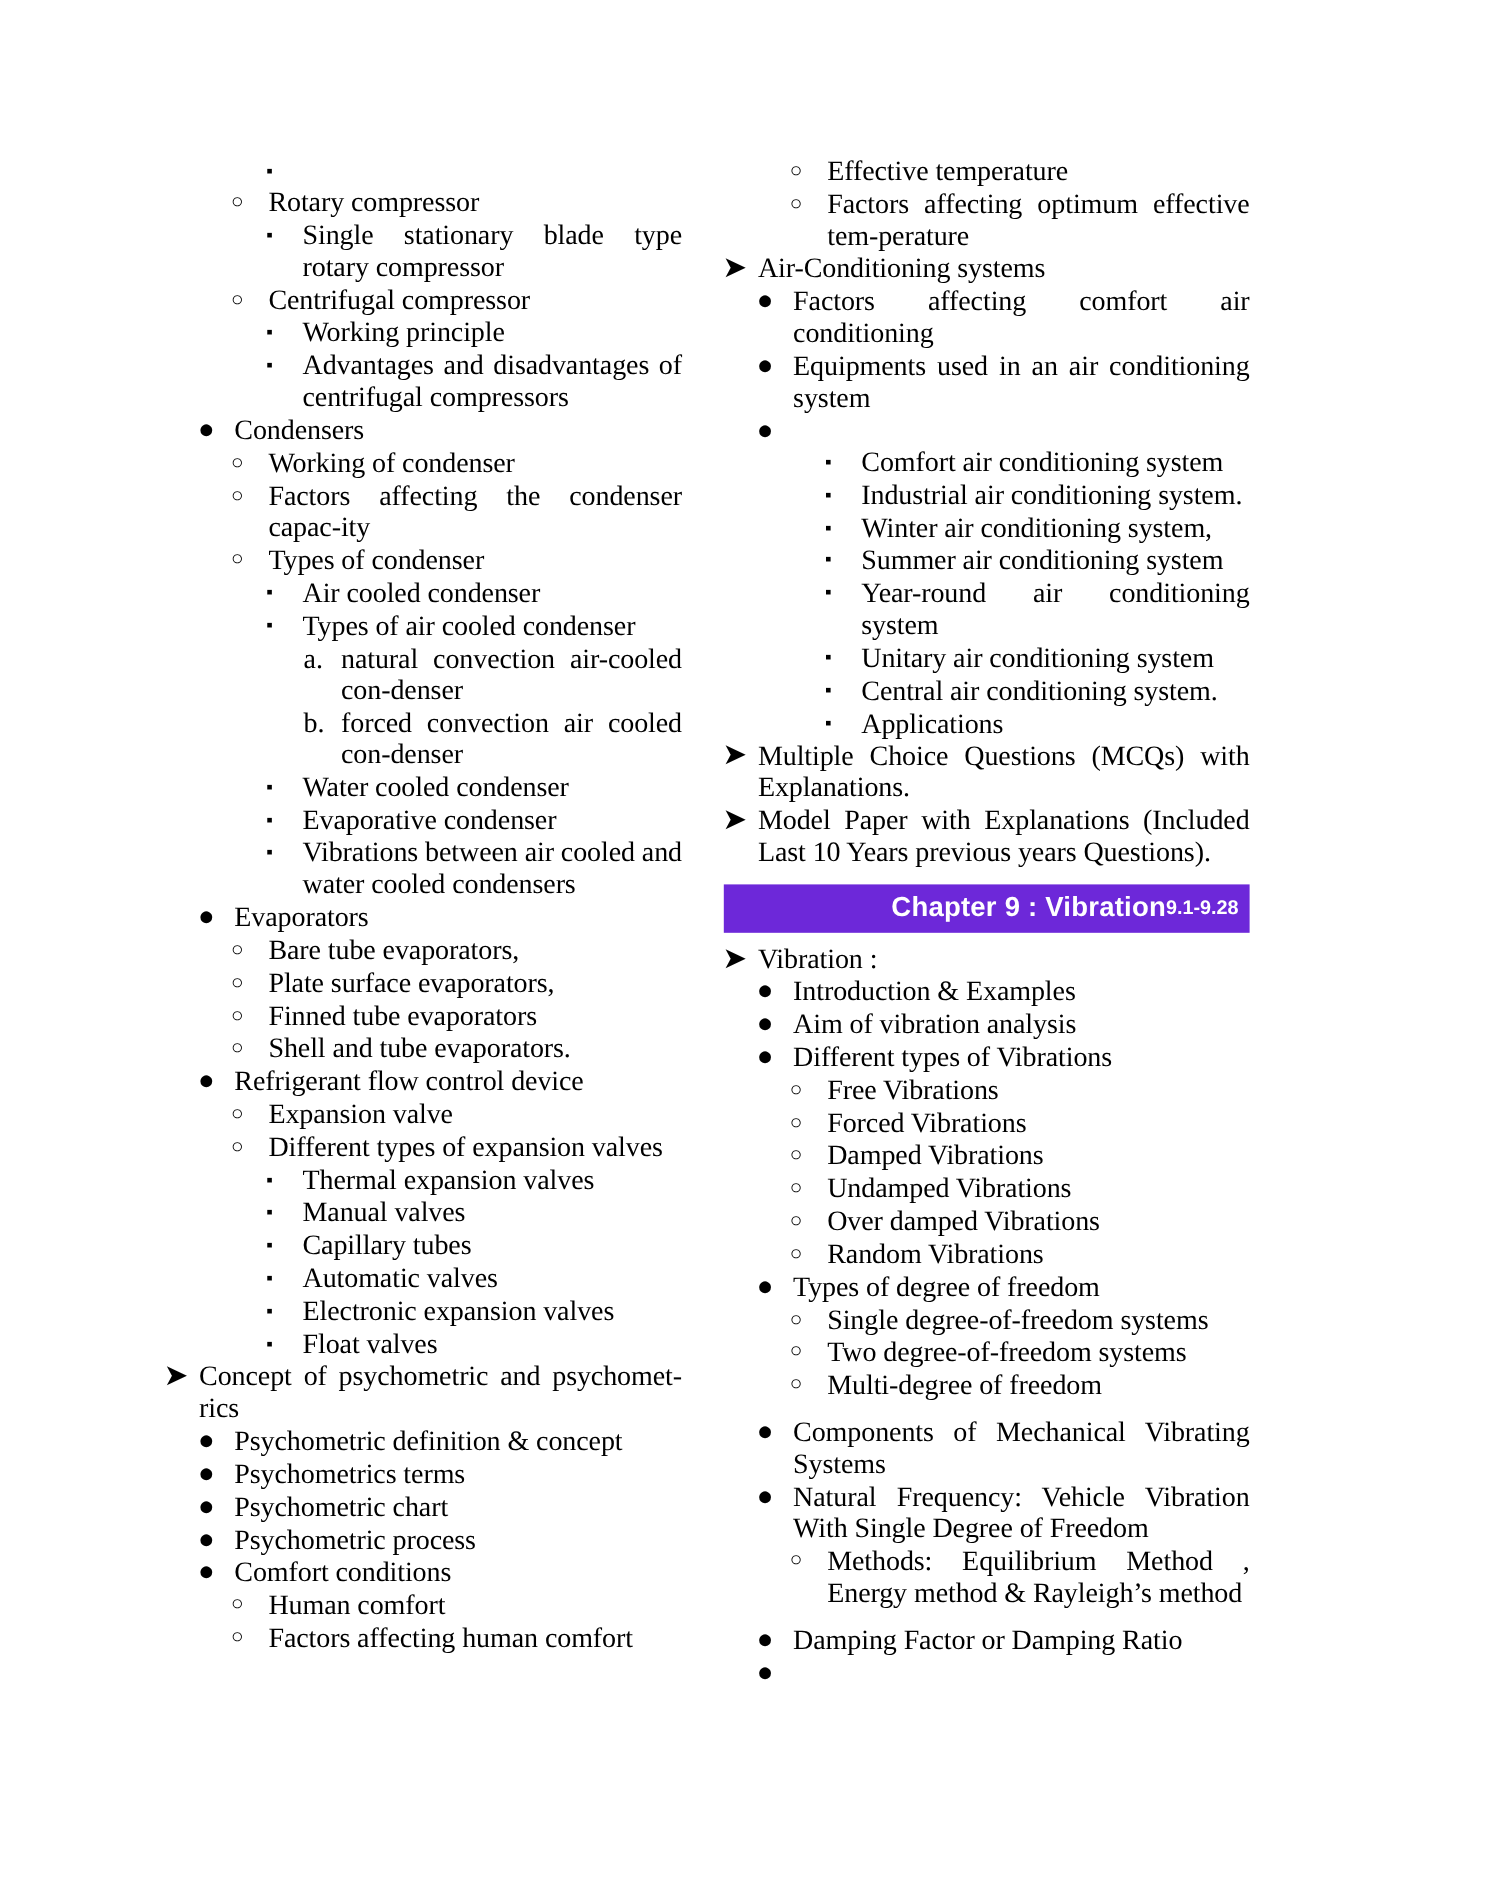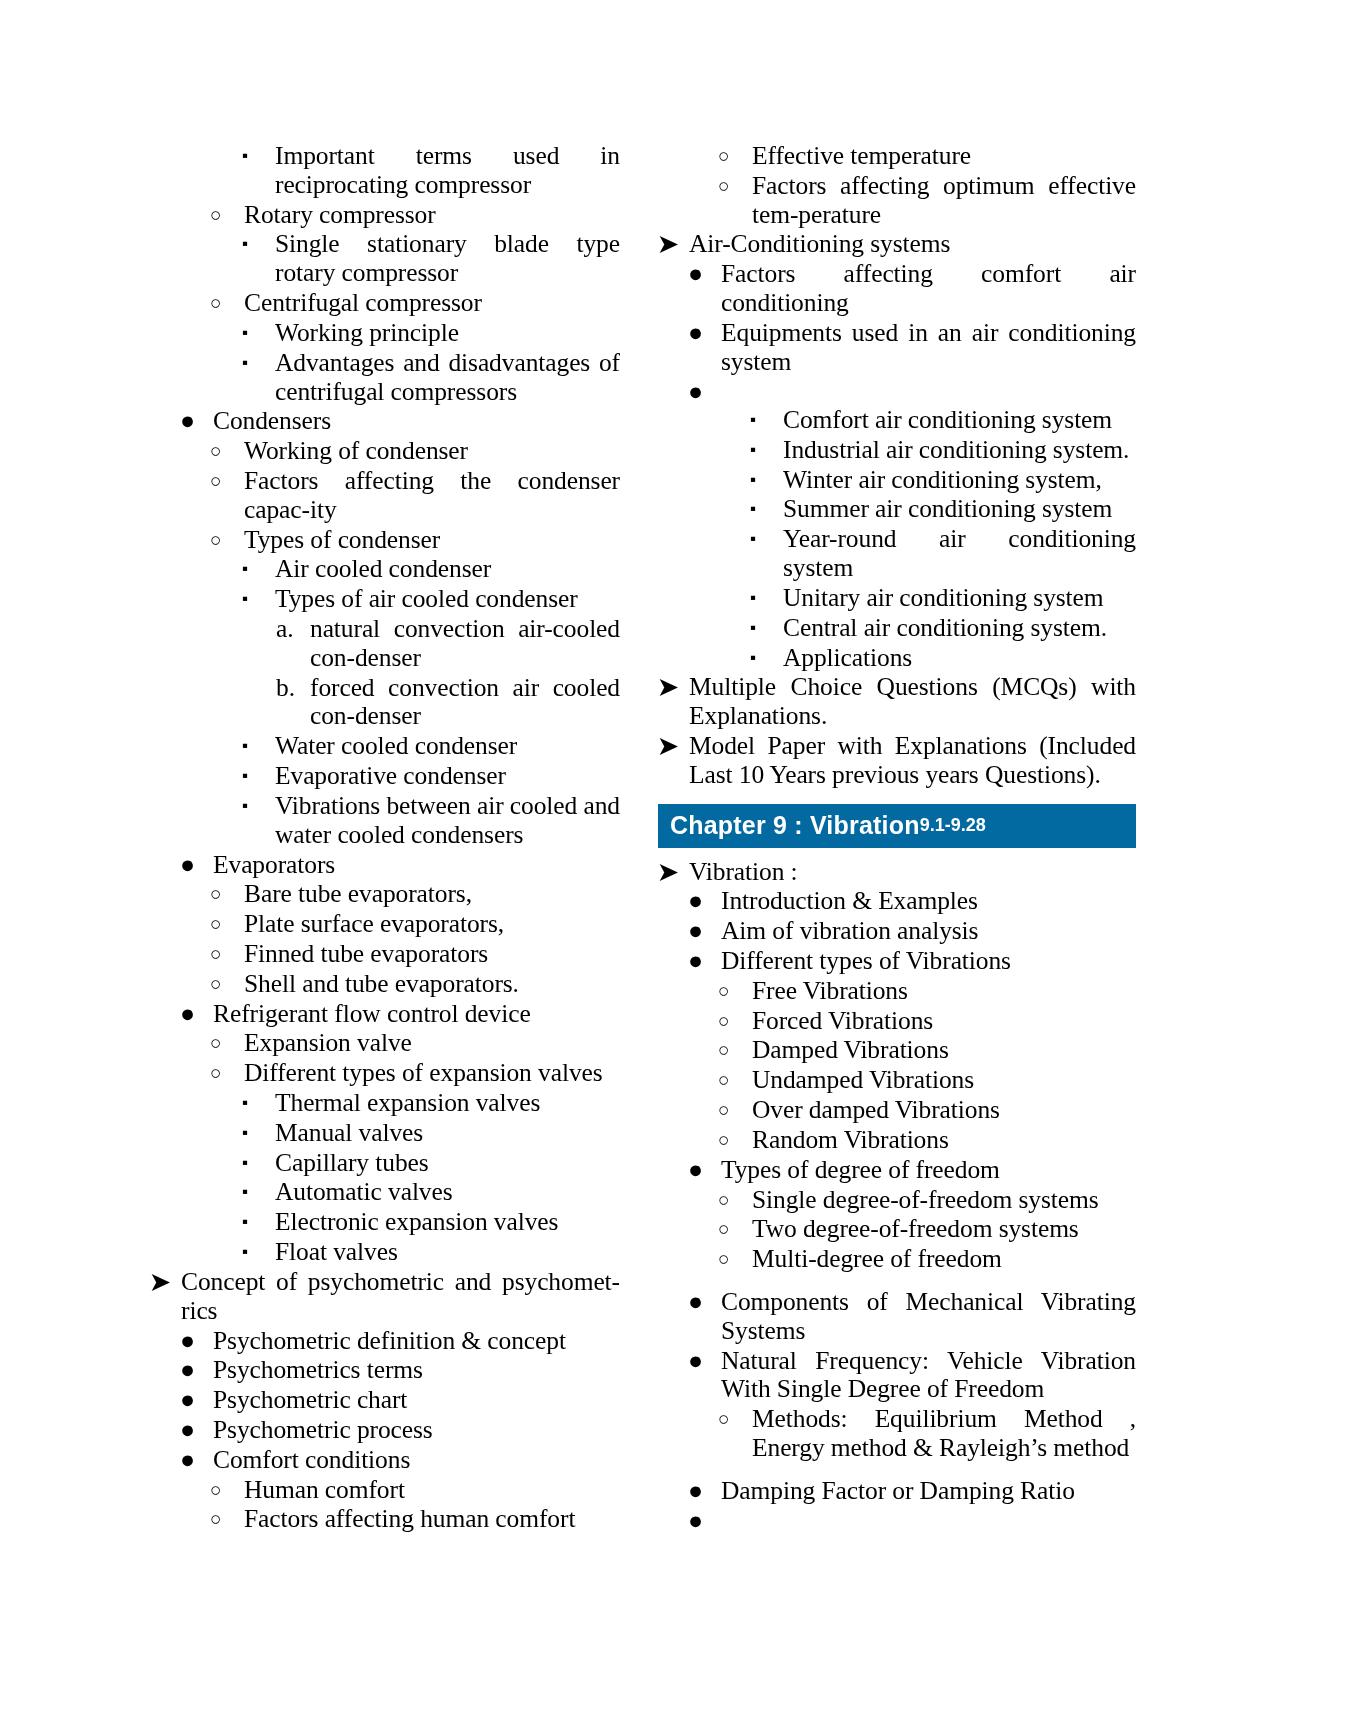--- a/index.html
+++ b/index.html
@@ -100,49 +100,48 @@
   .lv-sq     { padding-left: 92px; }
   .lv-sq     .mk { width: 33px; }
   .lv-alpha  { padding-left: 126px; }
   .lv-alpha  .mk { width: 34px; }
 
   
   .sp-top { margin-top: 14px; }
 
   
   .chapter-bar {
-    background: #0369a1;
+    background: #6d28d9;
     color: #ffffff;
     font-family: "Liberation Sans", "DejaVu Sans", sans-serif;
     font-weight: bold;
     font-size: 25px;
     line-height: 1;
     padding: 9px 10px 10px 12px;
     margin: 14px 0 10px 0;
     display: flex;
     flex-direction: row;
-    justify-content: flex-start;
+    justify-content: flex-end;
     align-items: center;
     letter-spacing: 0.2px;
   }
   .chapter-bar .pages {
     font-size: 18px;
     letter-spacing: 0px;
   }
 </style>
 </head>
 <body>
 
 <div class="page">
   <div class="columns">
 
     <div class="col" id="left-col">
         <div class="item lv-sq">
           <span class="mk sq">▪</span>
-          <span class="tx">Important terms used in reciprocating compressor</span>
         </div>
         <div class="item lv-circle">
           <span class="mk circle">○</span>
           <span class="tx">Rotary compressor</span>
         </div>
         <div class="item lv-sq bold">
           <span class="mk sq">▪</span>
           <span class="tx">Single stationary blade type rotary compressor</span>
         </div>
         <div class="item lv-circle">

